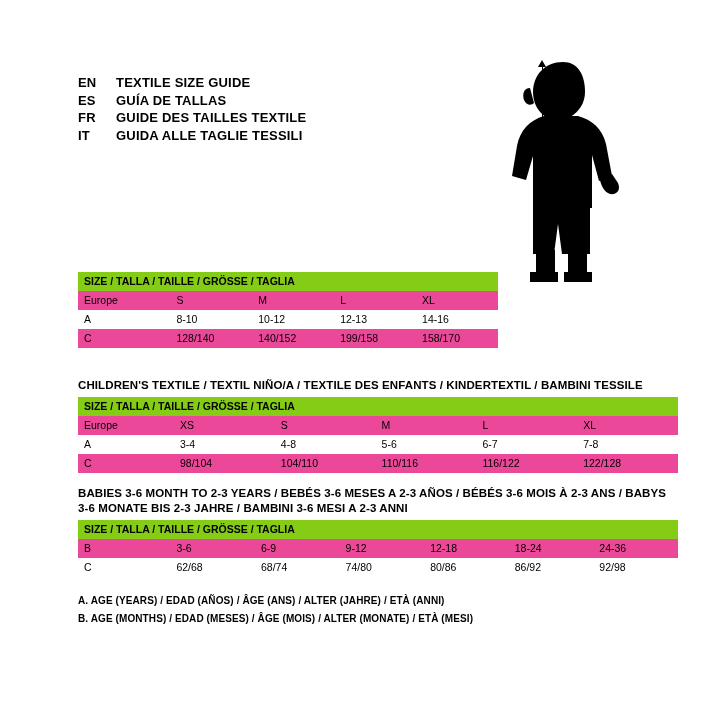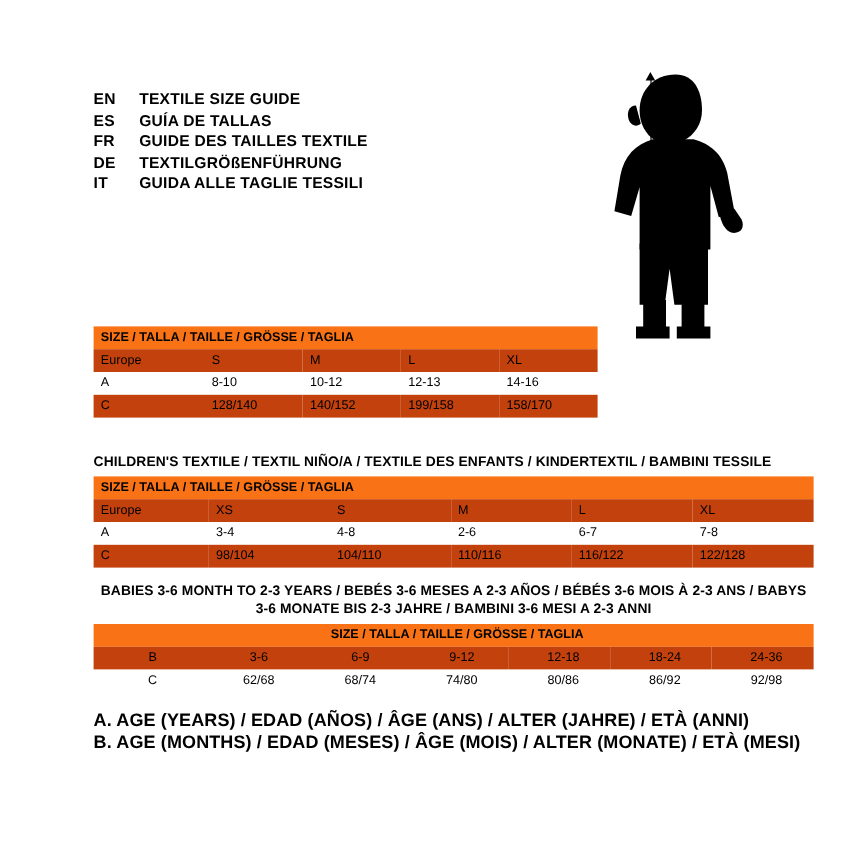--- a/index.html
+++ b/index.html
@@ -99,42 +99,42 @@
     width: 100%;
     font-size: 10.5px;
     table-layout: fixed;
   }
   table.size-table td {
     padding: 3px 0 3px 6px;
     vertical-align: middle;
     line-height: 13px;
   }
   tr.head-row td {
-    background: #f97316;
+    background: #84cc16;
     font-weight: bold;
     font-size: 10.5px;
     padding-top: 3px;
     padding-bottom: 3px;
   }
   tr.band-row td {
-    background: #c2410c;
+    background: #ec4899;
   }
   tr.white-row td {
     background: #ffffff;
   }
   .t-junior { top: 272px; width: 420px; }
   .t-children { top: 378px; width: 600px; }
-  .t-babies { top: 486px; width: 600px; text-align: center; }
+  .t-babies { top: 486px; width: 600px; }
 
   
   .footnotes {
     position: absolute;
     left: 78px;
     top: 592px;
-    font-size: 15px;
+    font-size: 10px;
     font-weight: bold;
     line-height: 18px;
     letter-spacing: 0.1px;
   }
   .footnotes div {
     padding-left: 0px;
   }
 </style>
 </head>
 <body>
@@ -146,24 +146,20 @@
   </div>
   <div class="lang-row">
     <div class="lang-code">ES</div>
     <div class="lang-text">GUÍA DE TALLAS</div>
   </div>
   <div class="lang-row">
     <div class="lang-code">FR</div>
     <div class="lang-text">GUIDE DES TAILLES TEXTILE</div>
   </div>
   <div class="lang-row">
-    <div class="lang-code">DE</div>
-    <div class="lang-text">TEXTILGRÖßENFÜHRUNG</div>
-  </div>
-  <div class="lang-row">
     <div class="lang-code">IT</div>
     <div class="lang-text">GUIDA ALLE TAGLIE TESSILI</div>
   </div>
 </div>
 
 <div class="figure-wrap">
   <div class="c-label">C</div>
   <div class="arrow-top"></div>
   <div class="arrow-line"></div>
   <div class="arrow-bot"></div>
@@ -247,21 +243,21 @@
         <td>XS</td>
         <td>S</td>
         <td>M</td>
         <td>L</td>
         <td>XL</td>
       </tr>
       <tr class="white-row">
         <td>A</td>
         <td>3-4</td>
         <td>4-8</td>
-        <td>2-6</td>
+        <td>5-6</td>
         <td>6-7</td>
         <td>7-8</td>
       </tr>
       <tr class="band-row">
         <td>C</td>
         <td>98/104</td>
         <td>104/110</td>
         <td>110/116</td>
         <td>116/122</td>
         <td>122/128</td>

